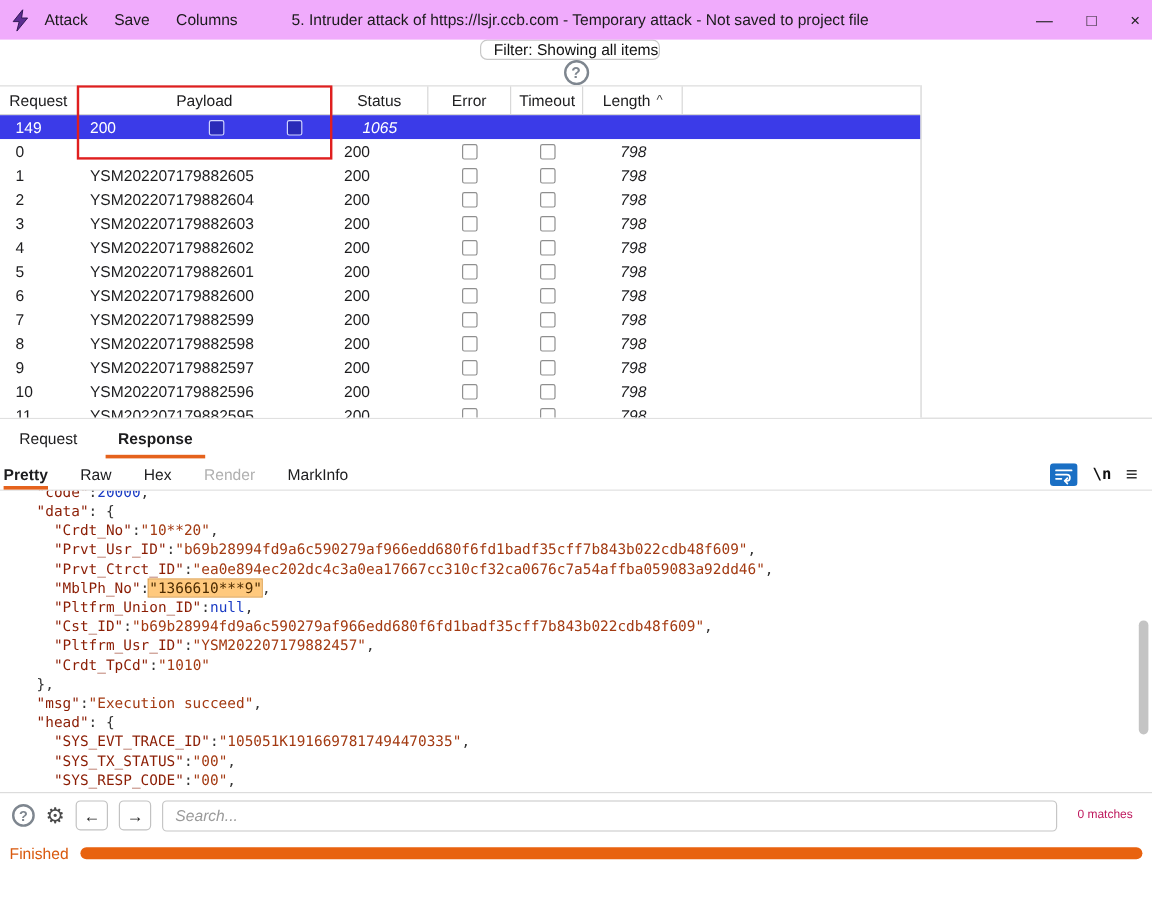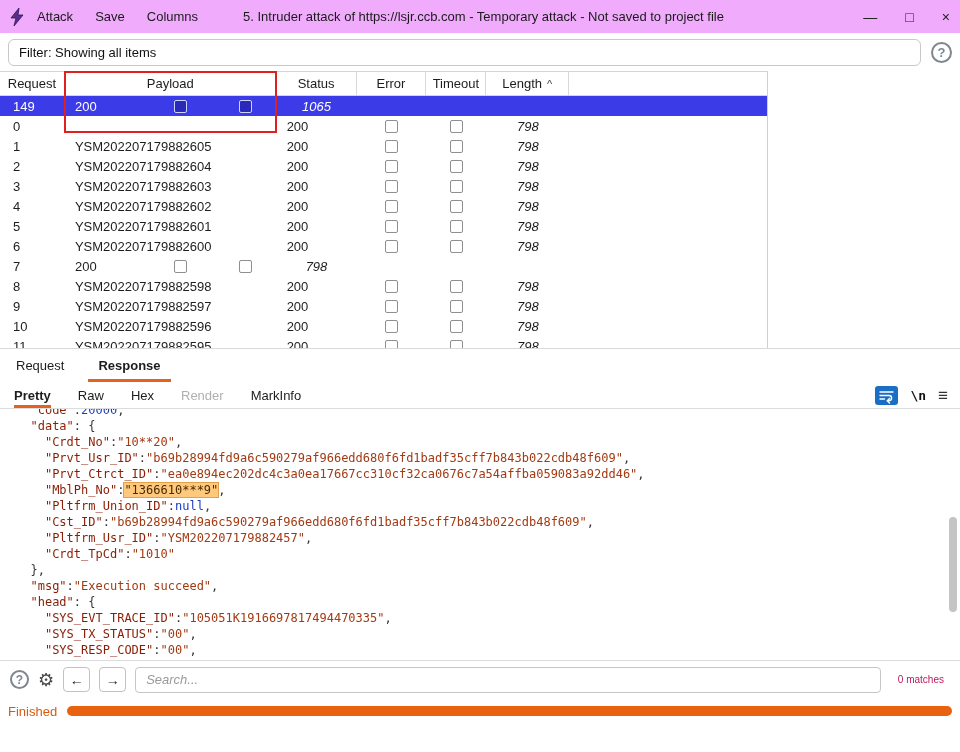--- a/index.html
+++ b/index.html
@@ -14,21 +14,21 @@
   .win-controls { margin-left:auto; display:flex; align-items:center; gap:28px; }
   .win-btn { font-size:14px; color:#222; line-height:1; cursor:default; }
 
   
   .main-tabs { height:28px; display:flex; align-items:stretch; padding-left:14px; }
   .tab { position:relative; display:flex; align-items:center; font-size:13px; color:#1d1d1f; margin-right:30px; padding:0 2px; }
   .tab.active { font-weight:bold; }
   .tab.active::after { content:""; position:absolute; left:-8px; right:-8px; bottom:0; height:3px; background:var(--accent,#e5621c); }
 
   
-  .filter-row { height:38px; display:flex; align-items:center; padding:0 8px; }
+  .filter-row { height:38px; display:flex; align-items:center; padding:0 8px;flex-direction:column; }
   .filter-box { flex:1; height:27px; border:1px solid #c8c8c8; border-radius:6px; display:flex; align-items:center; padding-left:10px; font-size:13px; color:#111; margin-right:10px; background:#fff; }
   .help-circle { width:21px; height:21px; border:2px solid #7e868f; border-radius:50%; color:#7e868f; font-size:13px; font-weight:bold; display:flex; align-items:center; justify-content:center; flex:0 0 auto; }
 
   
   .results { position:relative; width:768px; height:277px; border-right:1px solid #d0d0d0; overflow:hidden; background:#fff; }
   .thead { display:flex; height:25px; border-top:1px solid #d4d4d4; border-bottom:1px solid #d4d4d4; background:#fff; }
   .th { display:flex; align-items:center; justify-content:center; font-size:13px; color:#1d1d1f; border-right:1px solid #d8d8d8; overflow:hidden; white-space:nowrap; }
   .th:last-child { border-right:none; }
   .sort { margin-left:5px; font-size:11px; color:#444; }
   .tr { display:flex; height:20px; align-items:center; font-size:13px; color:#1d1d1f; background:#fff; }
@@ -45,21 +45,21 @@
   .checkbox { width:13px; height:13px; border:1px solid #8f8f8f; border-radius:2px; background:#fff; }
   .tr.selected .checkbox { border-color:#cfd3ff; background:#2a2ab8; }
   .red-box { position:absolute; left:64px; top:0; width:213px; height:62px; border:2px solid var(--annotation,#e01f1f); pointer-events:none; z-index:5; }
 
   
   .editor { height:312px; border-top:1px solid #d9d9d9; background:#fff; }
   .editor-tabs { height:33px; display:flex; align-items:stretch; padding-left:14px; }
   .etab { position:relative; display:flex; align-items:center; font-size:13px; color:#1d1d1f; margin-right:30px; padding:0 2px; }
   .etab.active { font-weight:bold; }
   .etab.active::after { content:""; position:absolute; left:-8px; right:-8px; bottom:0; height:3px; background:var(--accent,#e5621c); }
-  .subtab-row { height:27px; display:flex; align-items:stretch; padding-left:14px; border-bottom:1px solid #dcdcdc; }
+  .subtab-row { height:27px; display:flex; align-items:stretch; padding-left:3px; border-bottom:1px solid #dcdcdc; }
   .subtab { display:flex; align-items:center; font-size:13px; color:#1d1d1f; margin-right:27px; border-bottom:3px solid transparent; padding-top:3px; }
   .subtab.active { font-weight:bold; border-bottom-color:var(--accent,#e5621c); }
   .subtab.disabled { color:#b0b0b0; }
   .editor-icons { margin-left:auto; display:flex; align-items:center; gap:12px; padding-right:12px; }
   .wrap-btn { display:flex; align-items:center; }
   .nl { font-size:13px; font-weight:bold; color:#111; font-family:"DejaVu Sans Mono", monospace; }
   .burger { font-size:17px; color:#333; line-height:1; }
 
   
   .code-area { position:relative; height:251px; overflow:hidden; background:#fff; }
@@ -225,20 +225,21 @@
             <span class="checkbox"></span>
           </div>
           <div class="td c4">
             <span class="checkbox"></span>
           </div>
           <div class="td c5">798</div>
           <div class="td c6"></div>
         </div>
         <div class="tr">
           <div class="td c0">7</div>
+          <div class="td c1">YSM202207179882599</div>
           <div class="td c2">200</div>
           <div class="td c3">
             <span class="checkbox"></span>
           </div>
           <div class="td c4">
             <span class="checkbox"></span>
           </div>
           <div class="td c5">798</div>
           <div class="td c6"></div>
         </div>

